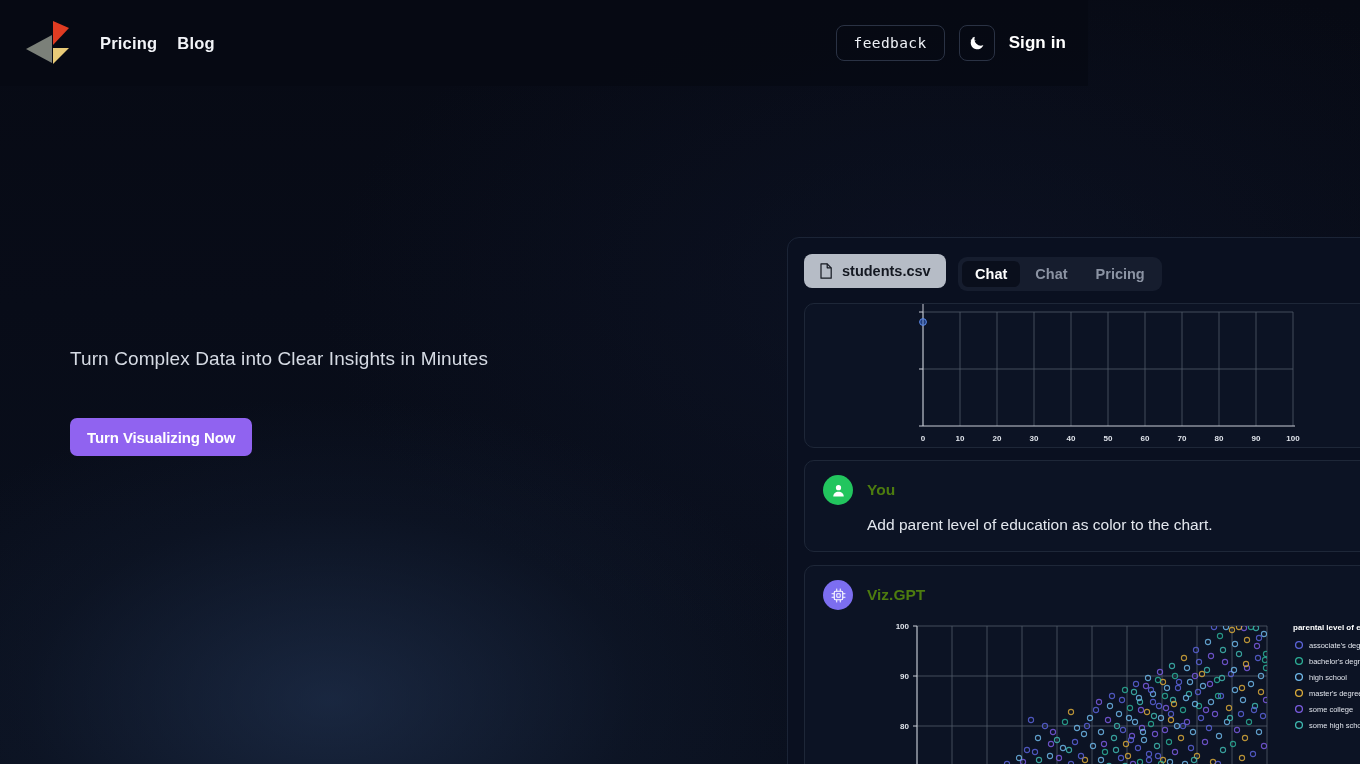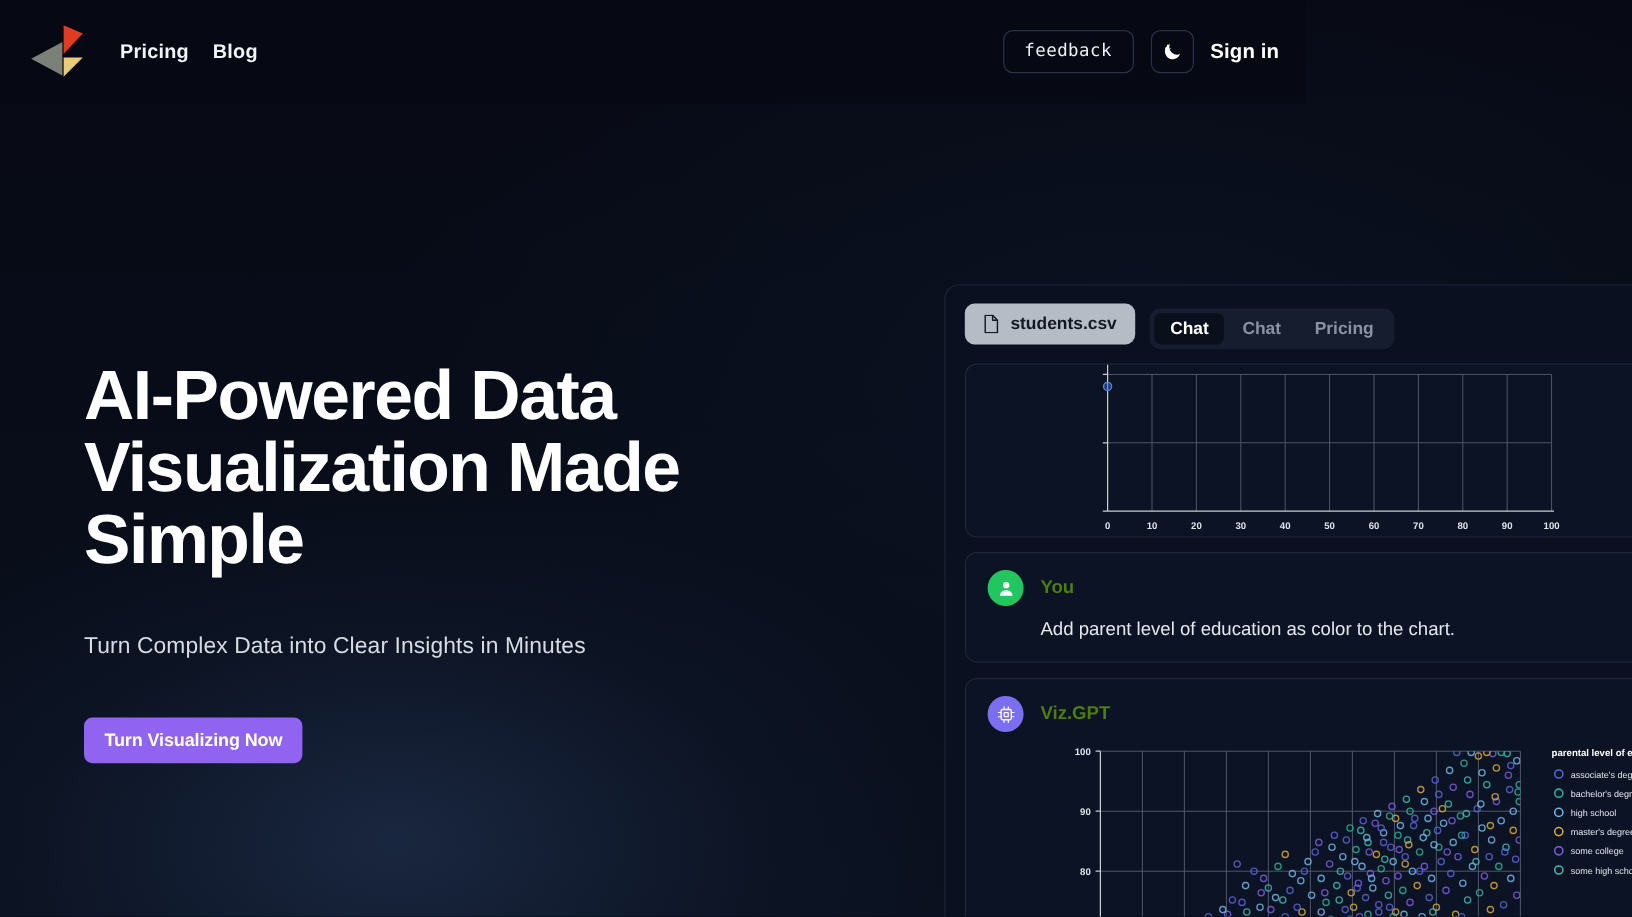--- a/index.html
+++ b/index.html
@@ -281,21 +281,20 @@
           <circle cx="4.4" cy="8.2" r="0.75" fill="#ffffff"></circle>
           <circle cx="9.4" cy="8.6" r="0.6" fill="#ffffff"></circle>
         </svg>
       </button>
 
       <span id="signin">Sign in</span>
     </div>
   </div>
 
   <div id="hero">
-    <h1 id="hero-title">AI-Powered Data Visualization Made Simple</h1>
     <p id="hero-subtitle">Turn Complex Data into Clear Insights in Minutes</p>
     <button id="cta-button">Turn Visualizing Now</button>
   </div>
 
   <div id="app-panel">
 
     <div id="file-chip">
       <svg width="14" height="16" viewBox="0 0 14 16">
         <path d="M2 0.8h6.2L12.2 4.8v10.4H2z" fill="none" stroke="#141821" stroke-width="1.2" stroke-linejoin="round"></path>
         <path d="M8.2 0.8v4h4" fill="none" stroke="#141821" stroke-width="1.2" stroke-linejoin="round"></path>

